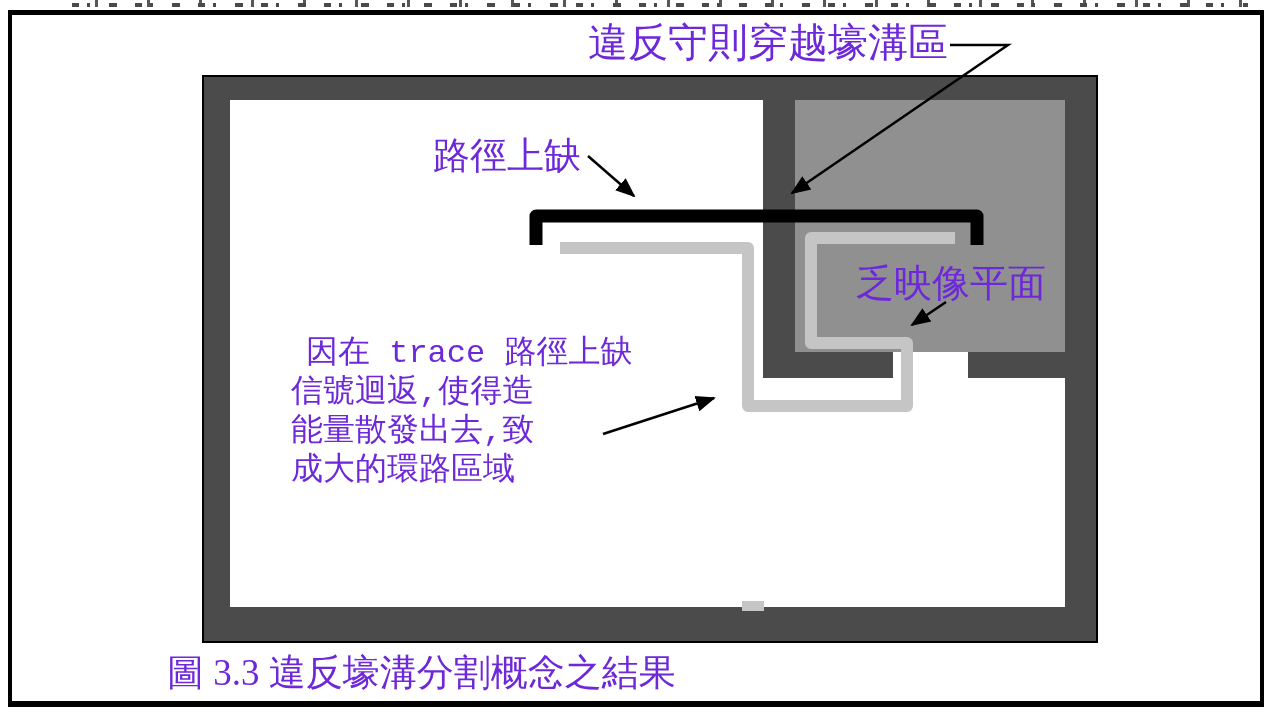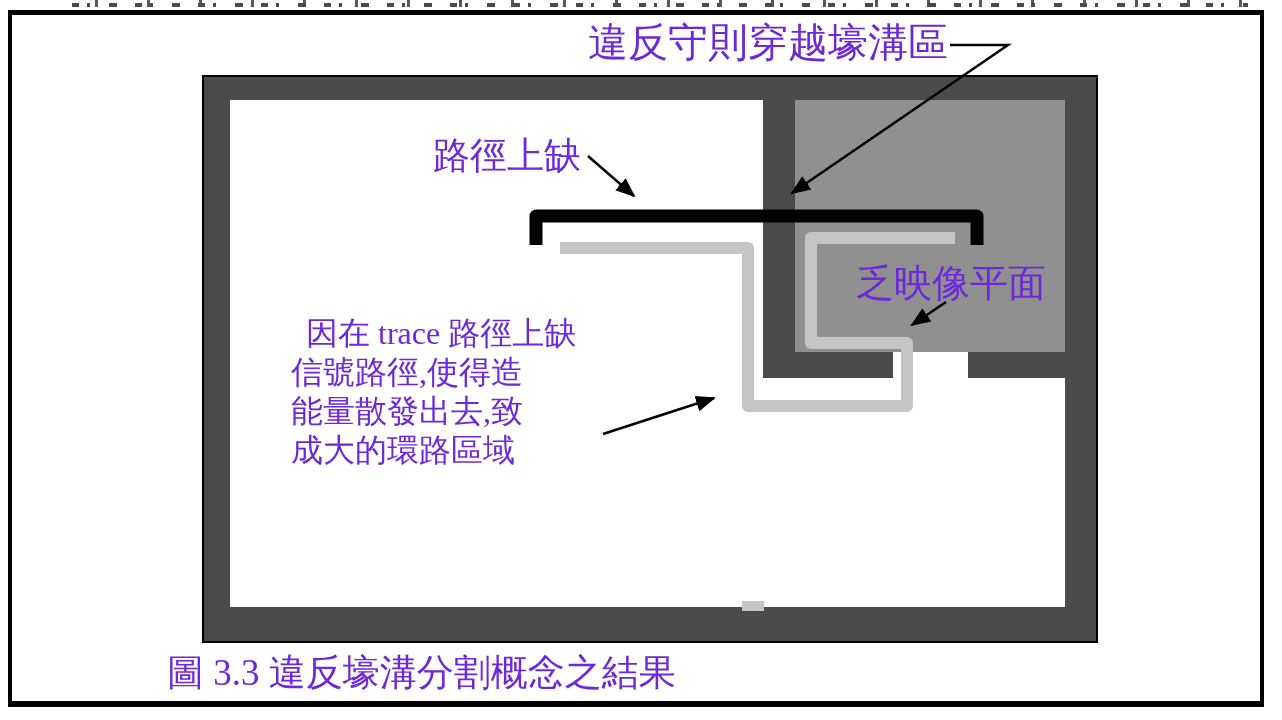--- a/index.html
+++ b/index.html
@@ -72,23 +72,23 @@
 
       <line x1="603" y1="434" x2="714" y2="398" stroke="#000" stroke-width="2.5" marker-end="url(#ah)"></line>
     </svg>
 
     <div class="lbl lbl-violation" style="left:576px;top:6px;">違反守則穿越壕溝區</div>
 
     <div class="lbl lbl-signal-path" style="left:421px;top:121px;">路徑上缺</div>
 
     <div class="lbl lbl-signal-return" style="left:844px;top:248px;">乏映像平面</div>
 
-    <div class="note" style="left:279px;top:299px;">
+    <div class="note" style="left:279px;top:319px;font-family:Liberation Mono, monospace;">
       <div class="ln">因在 trace 路徑上缺</div>
-      <div class="ln">信號路徑,使得造</div>
+      <div class="ln">信號迴返,使得造</div>
       <div class="ln">能量散發出去,致</div>
       <div class="ln">成大的環路區域</div>
     </div>
 
     <div class="caption" style="left:155px;top:633px;">圖 3.3 違反壕溝分割概念之結果</div>
 
   </div>
 </div>
 
 </body></html>

